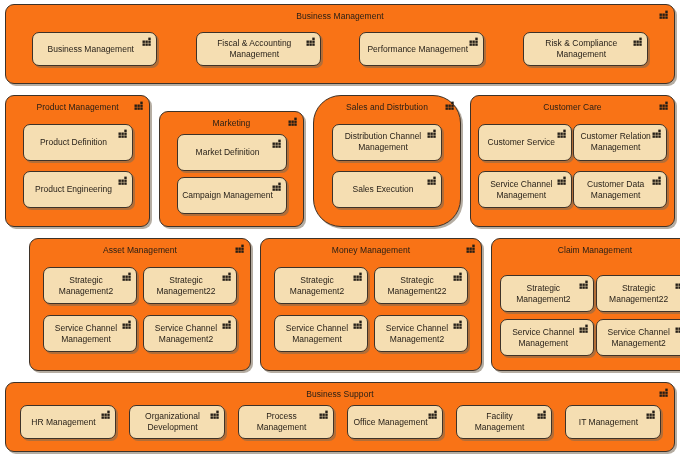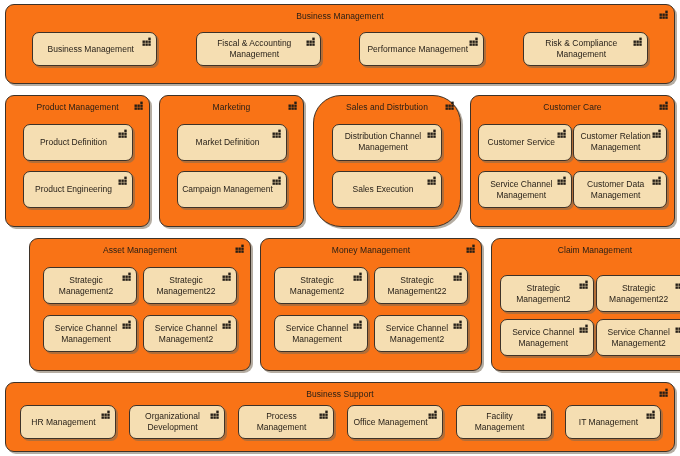--- a/index.html
+++ b/index.html
@@ -105,21 +105,21 @@
     align-items: center;
   }
   .g-business-management .card {
     width: 125px;
     height: 34px;
   }
 
   
   .row-2 { height: 132px; }
   .g-product-management { width: 145px; }
-  .g-marketing { width: 145px; }
+  .g-marketing { width: 145px; margin-top: 16px; }
   .g-sales-distribution { width: 148px; border-radius: 28px; }
   .g-customer-care { flex: 1; }
 
   .row-2 .cards {
     flex-direction: column;
     justify-content: space-evenly;
     align-items: center;
     gap: 0;
   }
   .row-2 .g-product-management .card,

